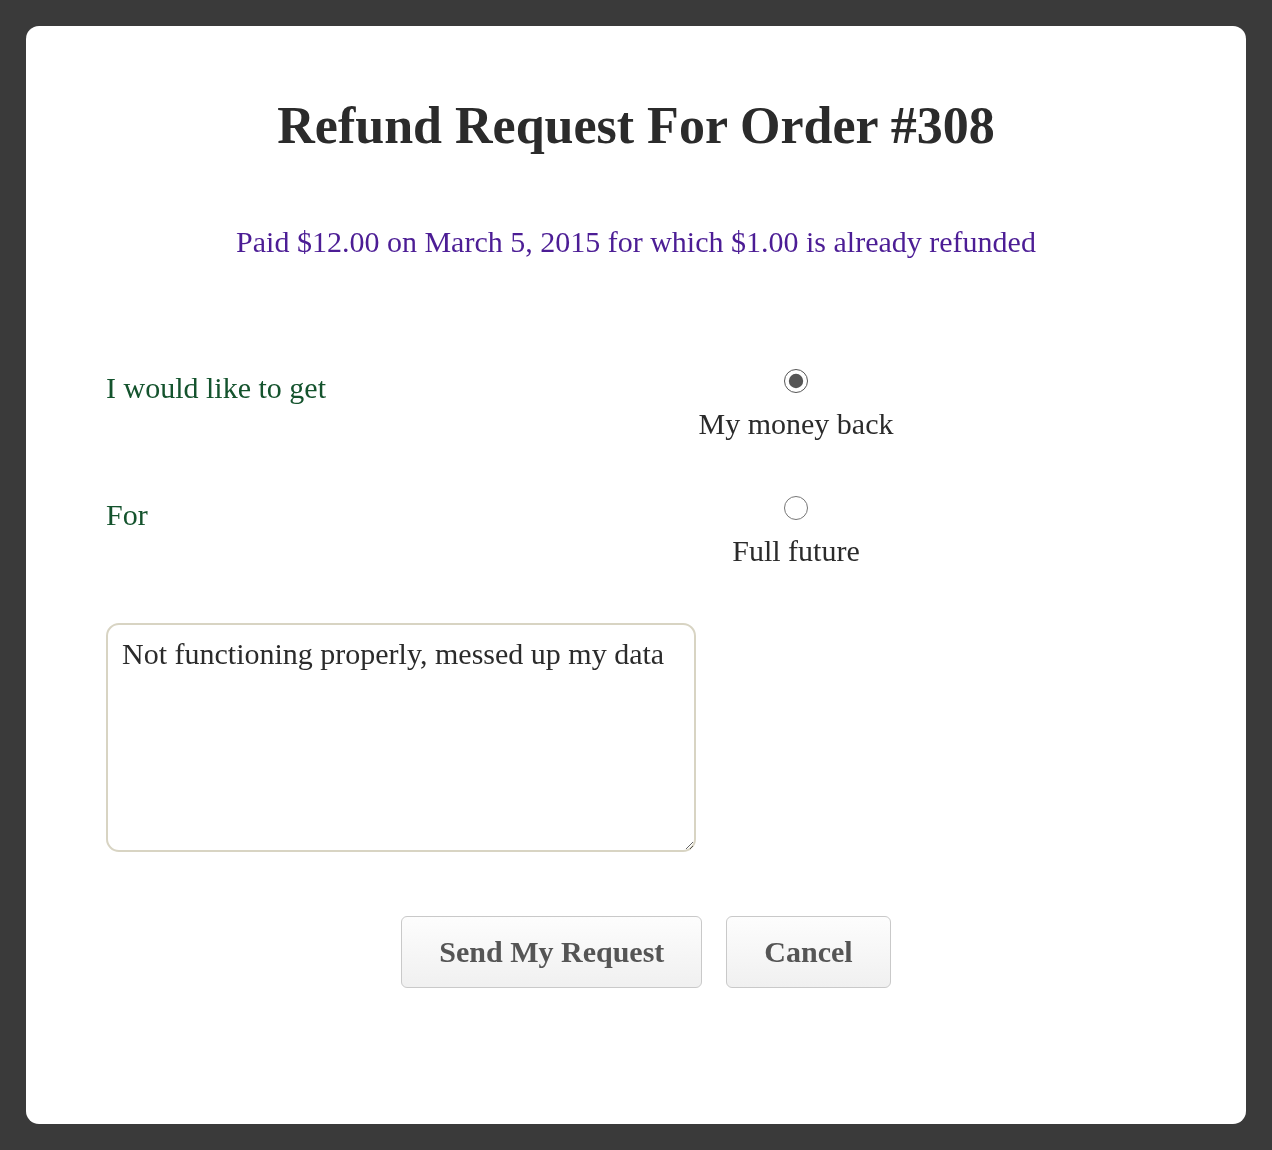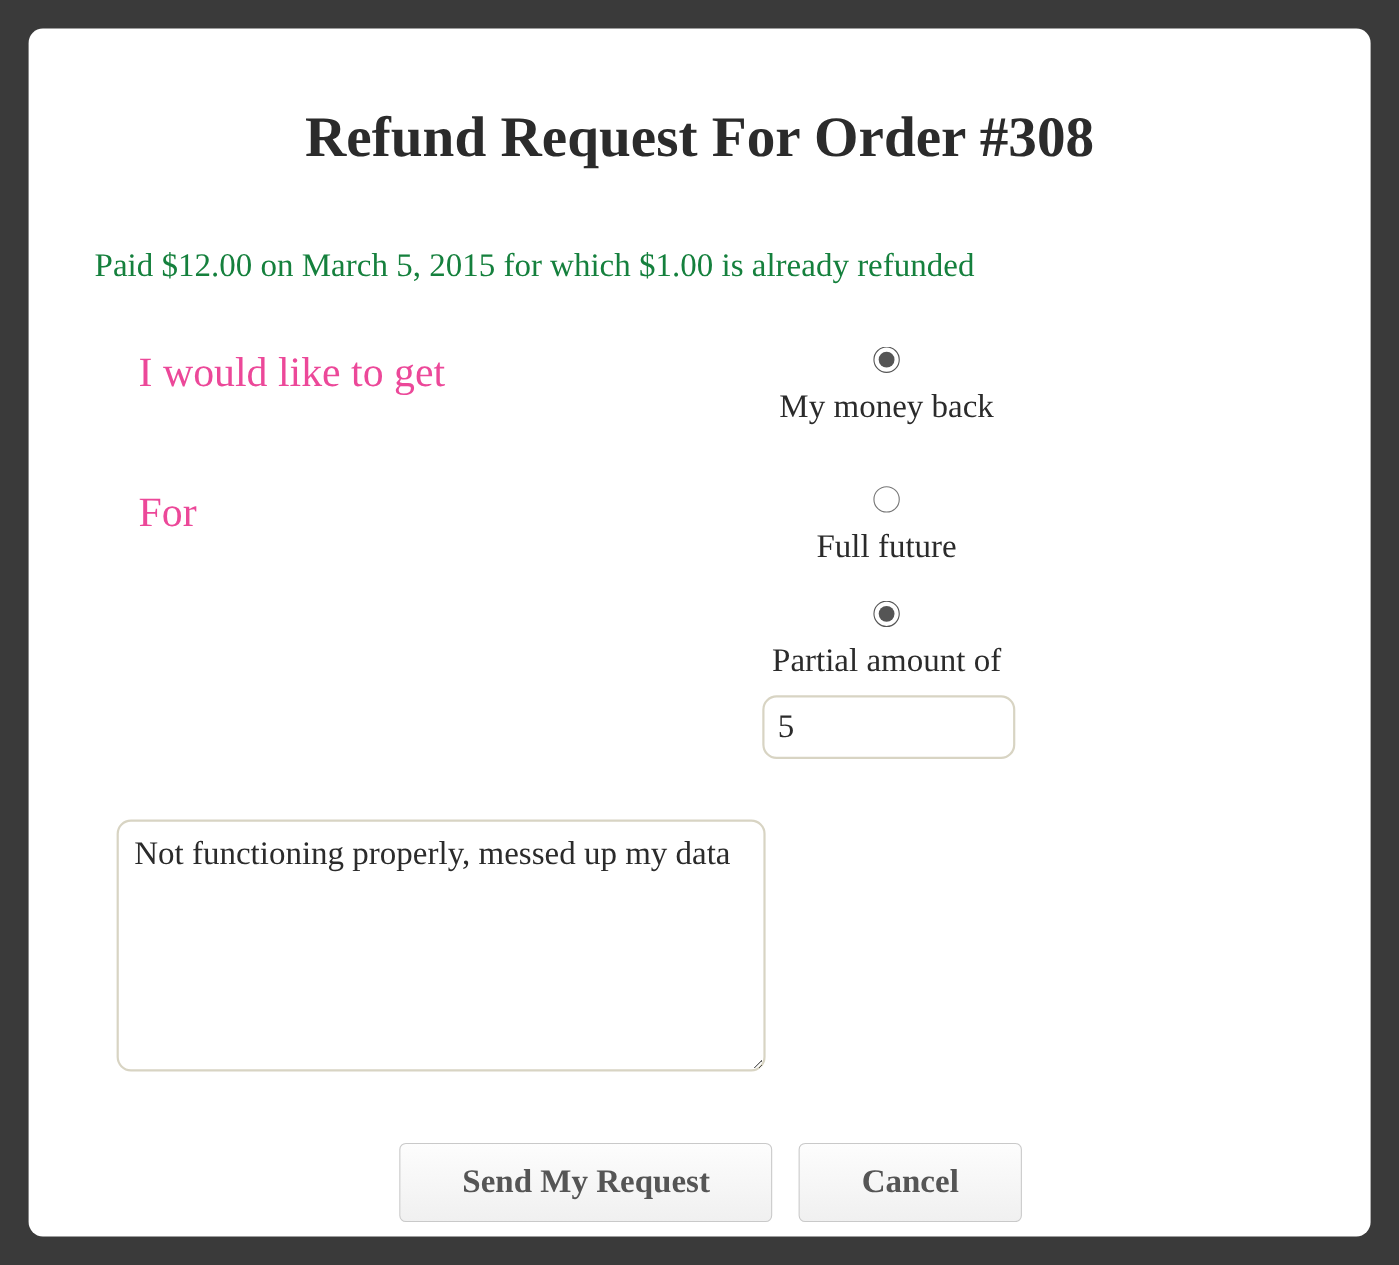--- a/index.html
+++ b/index.html
@@ -27,39 +27,38 @@
     .modal-title {
       text-align: center;
       font-size: 52px;
       font-weight: bold;
       color: #2b2b2b;
       font-family: 'Palatino Linotype', 'Book Antiqua', Palatino, Georgia, serif;
       margin-top: 10px;
       margin-bottom: 70px;
     }
     .modal-subtitle {
-      text-align: left;
+      text-align: center;
       font-size: 30px;
-      color: #15803d;
-      margin-bottom: 56px;
+      color: #4c1d95;
+      margin-bottom: 110px;
     }
     .form {
       padding-left: 20px;
     }
     .form-row {
       display: flex;
       align-items: flex-start;
       margin-bottom: 30px;
     }
     .form-label {
       width: 300px;
-      font-size: 38px;
-      color: #ec4899;
+      font-size: 30px;
+      color: #14532d;
       padding-top: 2px;
-      margin-left: 20px;
     }
     .form-control {
       flex: 1;
     }
     .radio-group {
       display: flex;
       flex-direction: column;
       gap: 32px;
     }
     .radio-item {
@@ -107,21 +106,21 @@
       margin-top: 60px;
     }
     .btn {
       font-family: 'Palatino Linotype', 'Book Antiqua', Palatino, Georgia, serif;
       font-size: 30px;
       font-weight: bold;
       color: #555;
       background: linear-gradient(#fdfdfd, #f0f0f0);
       border: 1px solid #c9c9c9;
       border-radius: 6px;
-      padding: 18px 56px;
+      padding: 18px 37px;
       cursor: pointer;
     }
     .row-spacer-large {
       margin-bottom: 55px;
     }
   </style>
 </head>
 <body>
 
 <div class="modal">
@@ -140,25 +139,20 @@
       </div>
     </div>
 
     <div class="form-row row-spacer-large">
       <div class="form-label">For</div>
       <div class="form-control radio-group">
         <div class="radio-item">
           <input type="radio" name="for" id="r-full" style="">
           <label for="r-full">Full future</label>
         </div>
-        <div class="radio-item">
-          <input type="radio" name="for" id="r-partial" checked="" style="">
-          <label for="r-partial">Partial amount of</label>
-          <input type="text" class="inline-input" value="5" style="">
-        </div>
       </div>
     </div>
 
     <div class="form-row">
       <div class="form-control">
         <textarea class="reason-textarea" style="">Not functioning properly, messed up my data</textarea>
       </div>
     </div>
 
     <div class="button-row">

